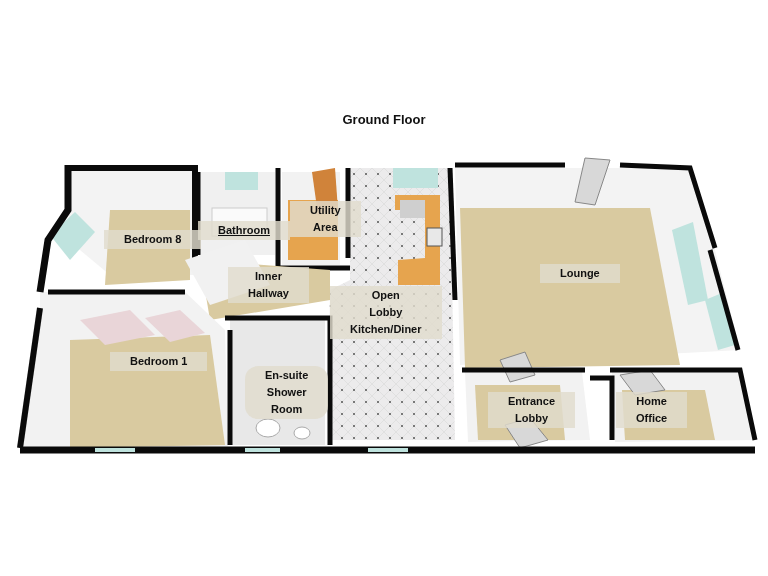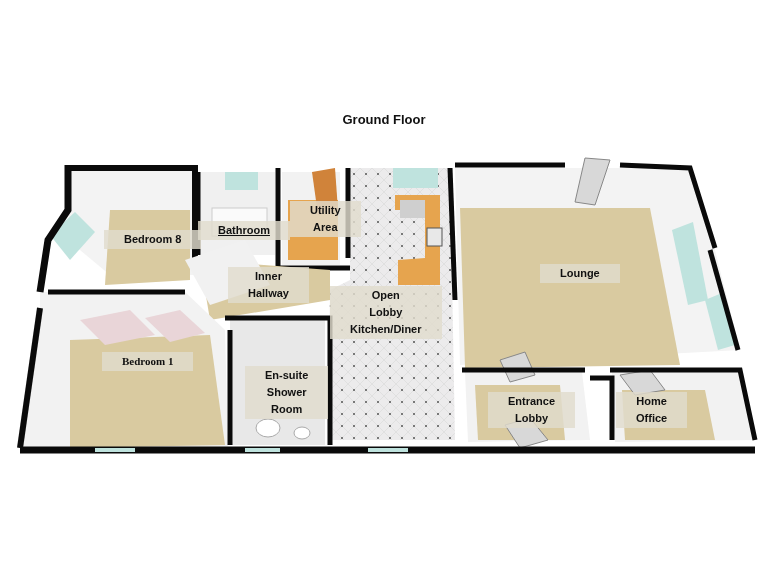--- a/index.html
+++ b/index.html
@@ -112,20 +112,20 @@
 <div class="label" style="left:104px; top:230px;">Bedroom 8</div>
 <div class="label" style="left:198px; top:221px;text-decoration:underline;">Bathroom</div>
 <div class="label" style="left:290px; top:201px;">Utility
 Area</div>
 <div class="label" style="left:540px; top:264px;">Lounge</div>
 <div class="label" style="left:228px; top:267px;">Inner
 Hallway</div>
 <div class="label" style="left:330px; top:286px;">Open
 Lobby
 Kitchen/Diner</div>
-<div class="label" style="left:102px; top:352px;font-family:Liberation Serif, serif;">Bedroom 1</div>
-<div class="label" style="left:245px; top:366px;">En-suite
+<div class="label" style="left:110px; top:352px;">Bedroom 1</div>
+<div class="label" style="left:245px; top:366px;border-radius:13px;">En-suite
 Shower
 Room</div>
 <div class="label" style="left:488px; top:392px;">Entrance
 Lobby</div>
 <div class="label" style="left:616px; top:392px;">Home
 Office</div>
 
 </body></html>

